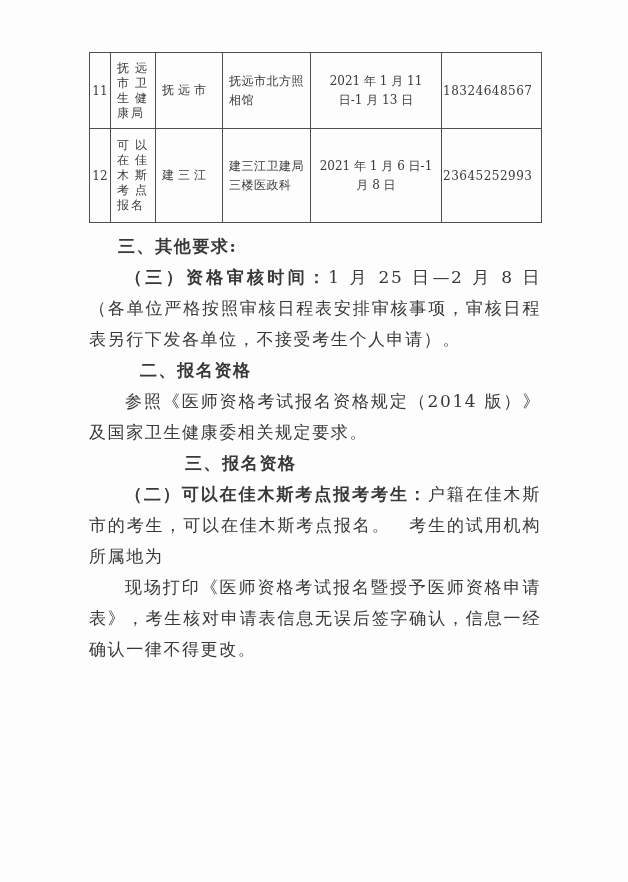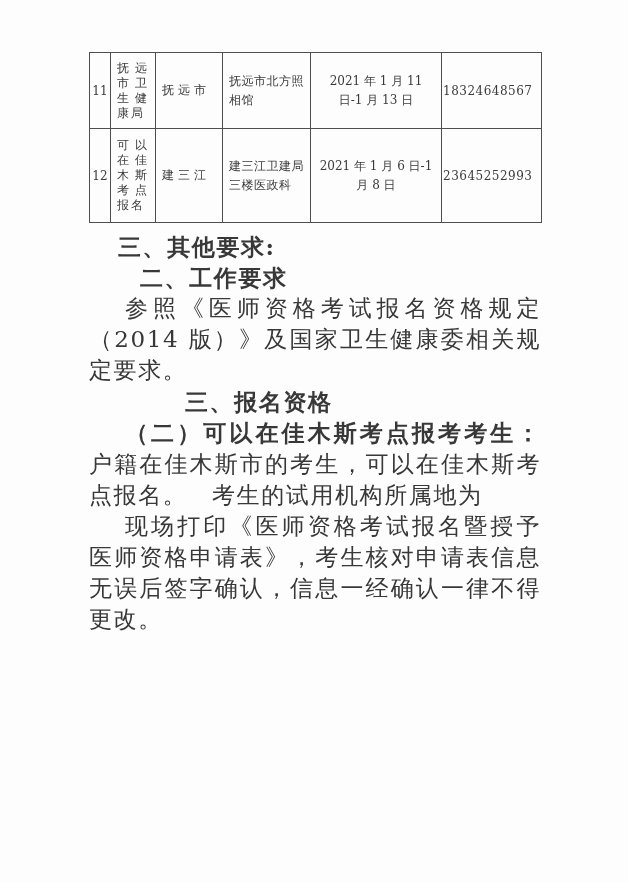--- a/index.html
+++ b/index.html
@@ -41,21 +41,21 @@
   .c-city  { padding-left: 6px; letter-spacing: 4px; }
   .c-place { padding: 0 6px; letter-spacing: 0.5px; line-height: 19px; }
   .c-date  { padding: 0 6px; text-align: center; line-height: 19px; }
   .c-phone { text-align: left; letter-spacing: 0.5px; }
   
   .doc-body {
     position: absolute;
     left: 89px;
     top: 231px;
     width: 452px;
-    font-size: 23px;
+    font-size: 17px;
     line-height: 31px;
     letter-spacing: 1.6px;
     text-align: justify;
     text-justify: inter-character;
   }
   .doc-body p { margin: 0; }
   .heading { font-weight: bold; }
   .h-other  { margin-left: 29px !important; }
   .h-signup { margin-left: 51px !important; }
   .h-work   { margin-left: 96px !important; }
@@ -93,22 +93,23 @@
         <td class="c-date">2021 年 1 月 6 日-1 月 8 日</td>
         <td class="c-phone">23645252993</td>
       </tr>
     </tbody>
   </table>
 
   <div class="doc-body">
 
     <p class="heading h-other">三、其他要求:</p>
 
+    <p class="para"><span class="bold-lead">（三）资格审核时间：</span><span>1 月 25 日—2 月 8 日（各单位严格按照审核日程表安排审核事项，审核日程表另行下发各单位，不接受考生个人申请）。</span></p>
 
-    <p class="heading h-signup">二、工作要求</p>
+    <p class="heading h-signup">二、报名资格</p>
 
     <p class="para">参照《医师资格考试报名资格规定（2014 版）》及国家卫生健康委相关规定要求。</p>
 
     <p class="heading h-work">三、报名资格</p>
 
 
     <p class="para"><span class="bold-lead">（二）可以在佳木斯考点报考考生：</span><span>户籍在佳木斯市的考生，可以在佳木斯考点报名。　考生的试用机构所属地为</span></p>
 
     <p class="para">现场打印《医师资格考试报名暨授予医师资格申请表》，考生核对申请表信息无误后签字确认，信息一经确认一律不得更改。</p>
 

